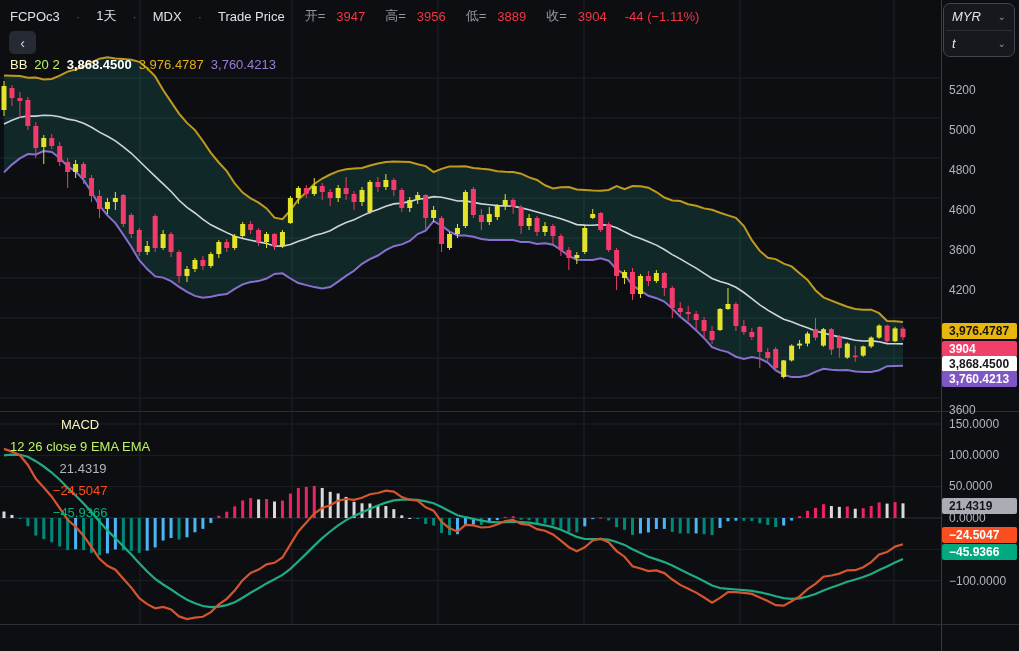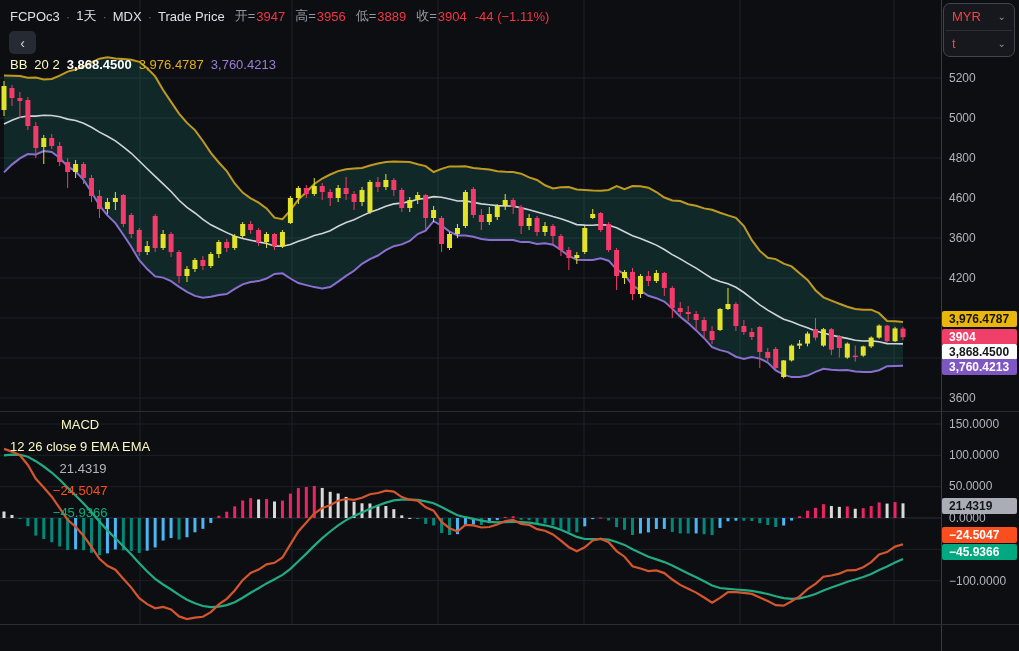--- a/index.html
+++ b/index.html
@@ -2,52 +2,52 @@
 <html><head>
 <meta charset="utf-8">
 <style>
   * { margin:0; padding:0; box-sizing:border-box; }
   html,body { width:1019px; height:651px; overflow:hidden; }
   body { background:#0d0e11; font-family:"Liberation Sans","DejaVu Sans",sans-serif; position:relative; }
   #app { position:absolute; inset:0; }
   #chart-svg { position:absolute; left:0; top:0; }
 
   
-  #header-row { position:absolute; left:10px; top:7px; height:18px; display:flex; align-items:center; gap:6px; font-size:13px; white-space:nowrap; z-index:20; }
+  #header-row { position:absolute; left:10px; top:7px; height:18px; display:flex; align-items:center; gap:16px; font-size:13px; white-space:nowrap; z-index:20; }
   #header-row .w { color:#dfe1e6; }
   #header-row .dot { color:#5d6069; }
   #header-row .lbl { color:#9598a1; margin-left:4px; }
   #header-row .val { color:#f23645; }
   #header-row .chg { color:#f23645; margin-left:2px; }
 
   #back-button { position:absolute; left:9px; top:31px; width:27px; height:23px; background:#262a33; border-radius:5px; color:#d5d7dd; display:flex; align-items:center; justify-content:center; font-size:14px; z-index:20; cursor:pointer; }
 
   .legend { position:absolute; display:flex; align-items:center; gap:7px; font-size:13px; z-index:20; white-space:nowrap; }
   #bb-legend { left:10px; top:57px; }
   #macd-legend { left:10px; top:417px;flex-direction:column; }
   .legend .name { color:#fef9c3; }
-  .legend .params { color:#fef9c3; }
+  .legend .params { color:#bef264; }
 
   
   #price-axis, #macd-axis { position:absolute; left:941px; width:78px; z-index:15; }
-  #price-axis { top:0; height:411px; }
+  #price-axis { top:12px; height:411px; }
   #macd-axis { top:411px; height:213px; }
   .tick { position:absolute; left:8px; font-size:12px; color:#b2b5be; line-height:14px; }
   .tag { position:absolute; left:1px; right:2px; height:16px; border-radius:2px; font-size:12px; font-weight:600; display:flex; align-items:center; padding-left:7px; }
   #axis-vline { position:absolute; left:941px; top:0; width:1px; height:651px; background:#363a45; z-index:10; }
   #pane-sep { position:absolute; left:0; top:411px; width:1019px; height:1px; background:#2a2e39; z-index:10; }
   #time-sep { position:absolute; left:0; top:624px; width:1019px; height:1px; background:#2a2e39; z-index:10; }
   #time-axis { position:absolute; left:0; top:625px; width:1019px; height:26px; z-index:15; }
   .tlabel { position:absolute; top:5px; transform:translateX(-50%); font-size:12px; color:#9b9ea6; }
   .tlabel.year { color:#d4d6db; }
 
   
   #selector-box { position:absolute; right:4px; top:3px; width:72px; height:54px; border:1px solid #43464f; border-radius:7px; background:#16181e; z-index:25; display:flex; flex-direction:column; }
   .sel-row { flex:1; display:flex; align-items:center; justify-content:space-between; padding:0 8px; cursor:pointer; }
-  .sel-row .sel-val { color:#ef4444; font-size:13px; }
+  .sel-row .sel-val { color:#e5e5e5; font-size:13px;font-style:italic; }
   .sel-row .chev { color:#8b8e98; font-size:10px; }
 
   #watermark { position:absolute; right:9px; top:593px; font-size:33px; letter-spacing:1px; color:rgba(234,240,246,0.92); z-index:30; font-weight:400; }
 </style>
 </head>
 <body>
 
 <div id="app">
 
   <svg id="chart-svg" width="1019" height="651">

